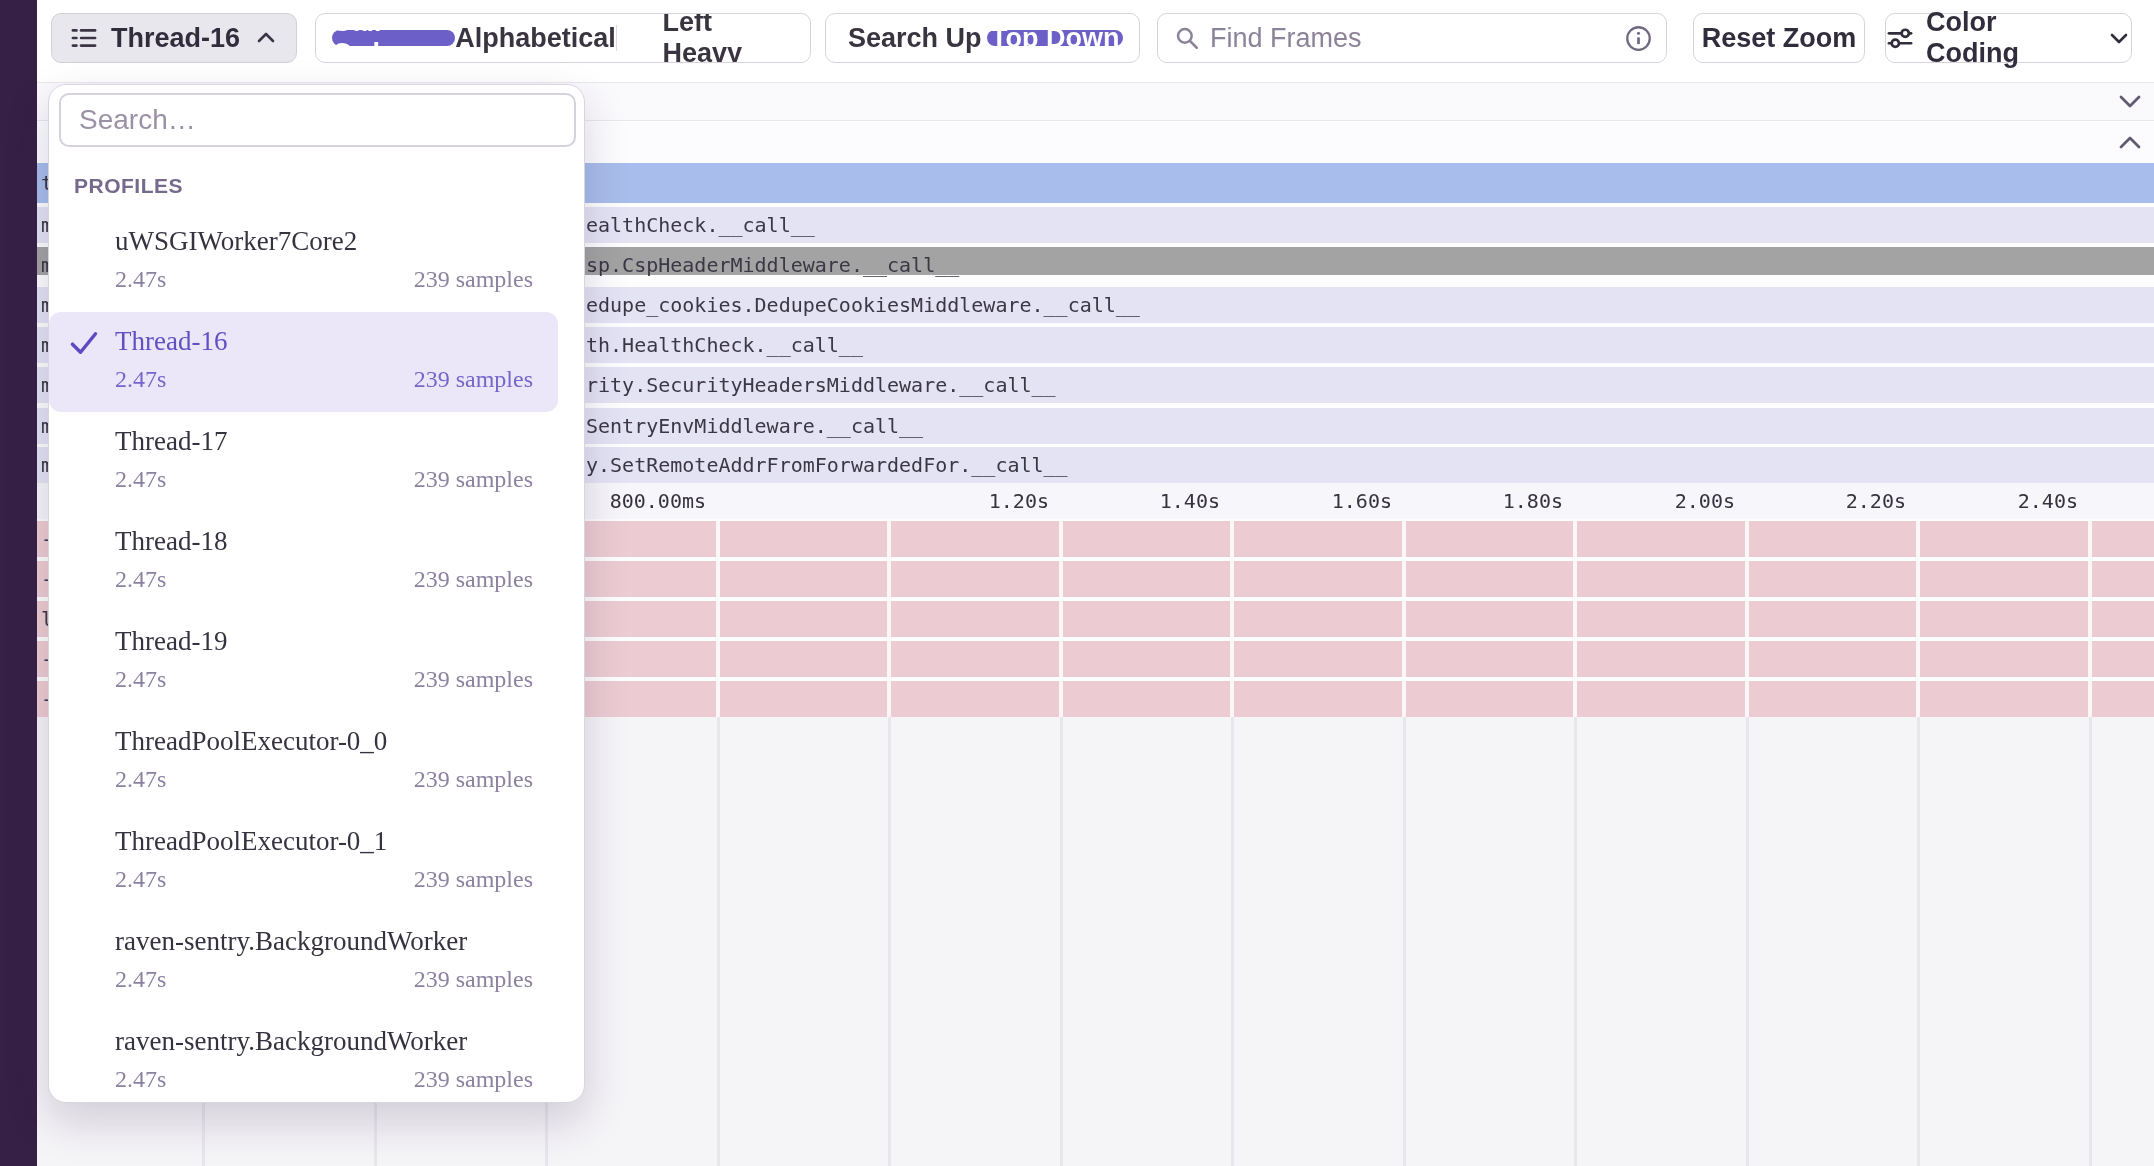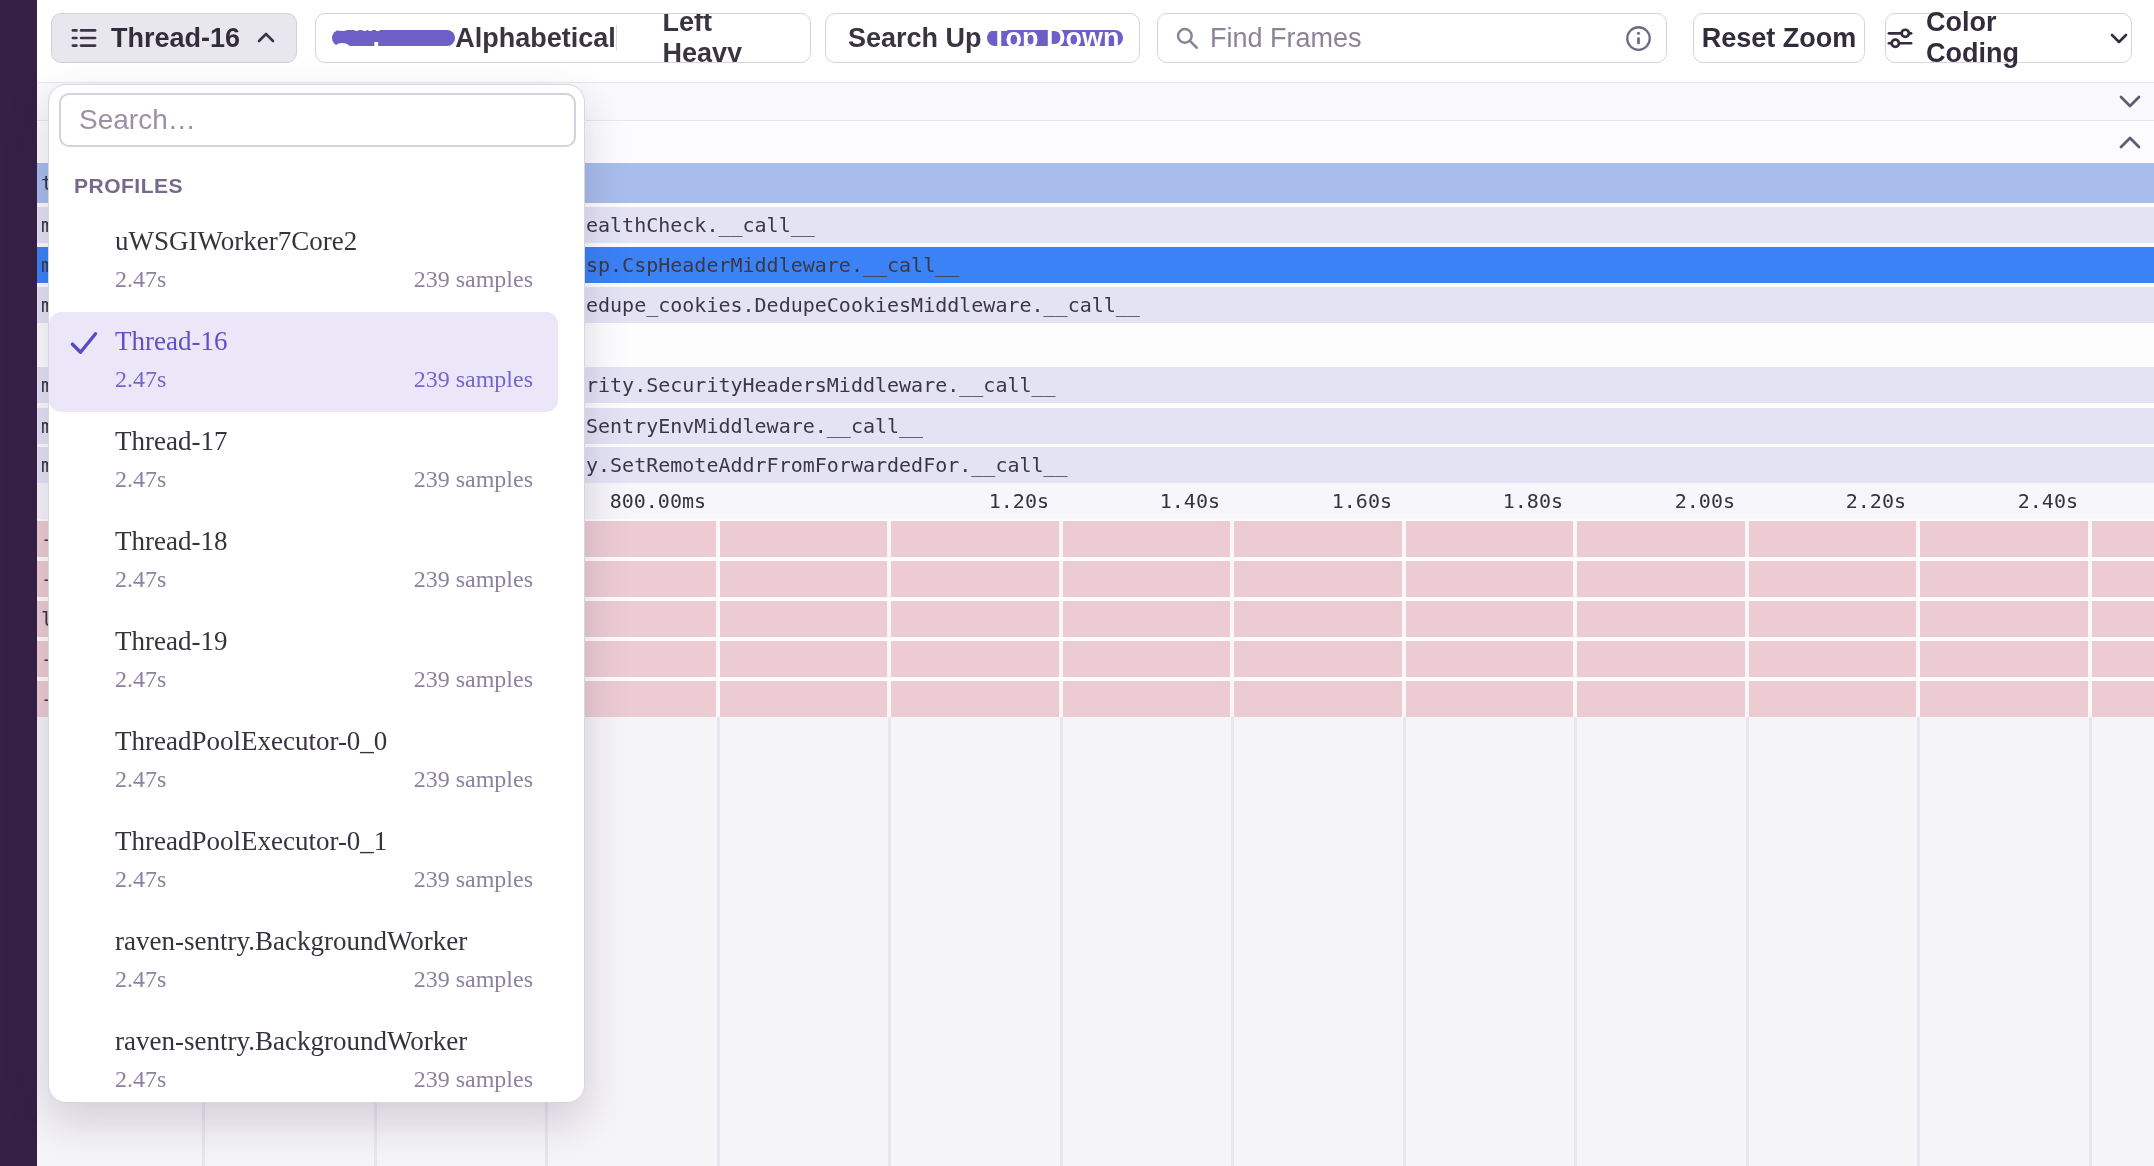--- a/index.html
+++ b/index.html
@@ -156,22 +156,23 @@
     <span class="bchev">
       <svg width="24" height="16" viewBox="0 0 24 16" fill="none" stroke="#615a72" stroke-width="2.8" stroke-linecap="round" stroke-linejoin="round">
         <polyline points="3,13 12,4 21,13"></polyline>
       </svg>
     </span>
   </div>
 
   <div class="chart" id="chart">
       <div class="frame-row" style="top: 1px; height: 40px; line-height: 40px; background: rgb(168, 189, 235);"><span class="clip">t</span></div>
       <div class="frame-row" style="top: 45px; height: 36px; line-height: 36px; background: rgb(228, 227, 244);"><span class="clip">m</span><span class="snippet">ealthCheck.__call__</span></div>
-      <div class="frame-row" style="top: 85px; height: 36px; line-height: 36px; background: #3b82f6;"><span class="clip">m</span><span class="snippet">sp.CspHeaderMiddleware.__call__</span></div>
+      <div class="frame-row" style="top: 85px; height: 28px; line-height: 36px; background: #a3a3a3;"><span class="clip">m</span><span class="snippet">sp.CspHeaderMiddleware.__call__</span></div>
       <div class="frame-row" style="top: 125px; height: 36px; line-height: 36px; background: rgb(228, 227, 244);"><span class="clip">m</span><span class="snippet">edupe_cookies.DedupeCookiesMiddleware.__call__</span></div>
+      <div class="frame-row" style="top: 165px; height: 36px; line-height: 36px; background: rgb(228, 227, 244);"><span class="clip">m</span><span class="snippet">th.HealthCheck.__call__</span></div>
       <div class="frame-row" style="top: 205px; height: 36px; line-height: 36px; background: rgb(228, 227, 244);"><span class="clip">m</span><span class="snippet">rity.SecurityHeadersMiddleware.__call__</span></div>
       <div class="frame-row" style="top: 246px; height: 36px; line-height: 36px; background: rgb(228, 227, 244); text-align: right;"><span class="clip">m</span><span class="snippet">SentryEnvMiddleware.__call__</span></div>
       <div class="frame-row" style="top: 285px; height: 36px; line-height: 36px; background: rgb(228, 227, 244);"><span class="clip">m</span><span class="snippet">y.SetRemoteAddrFromForwardedFor.__call__</span></div>
       <div class="axis-band">
         <span class="axis-label" style="left: 479px;">800.00ms</span>
         <span class="axis-label" style="left: 650px; margin-top: 48px;">1.00s</span>
         <span class="axis-label" style="left: 822px;">1.20s</span>
         <span class="axis-label" style="left: 993px;">1.40s</span>
         <span class="axis-label" style="left: 1165px;">1.60s</span>
         <span class="axis-label" style="left: 1336px;">1.80s</span>

